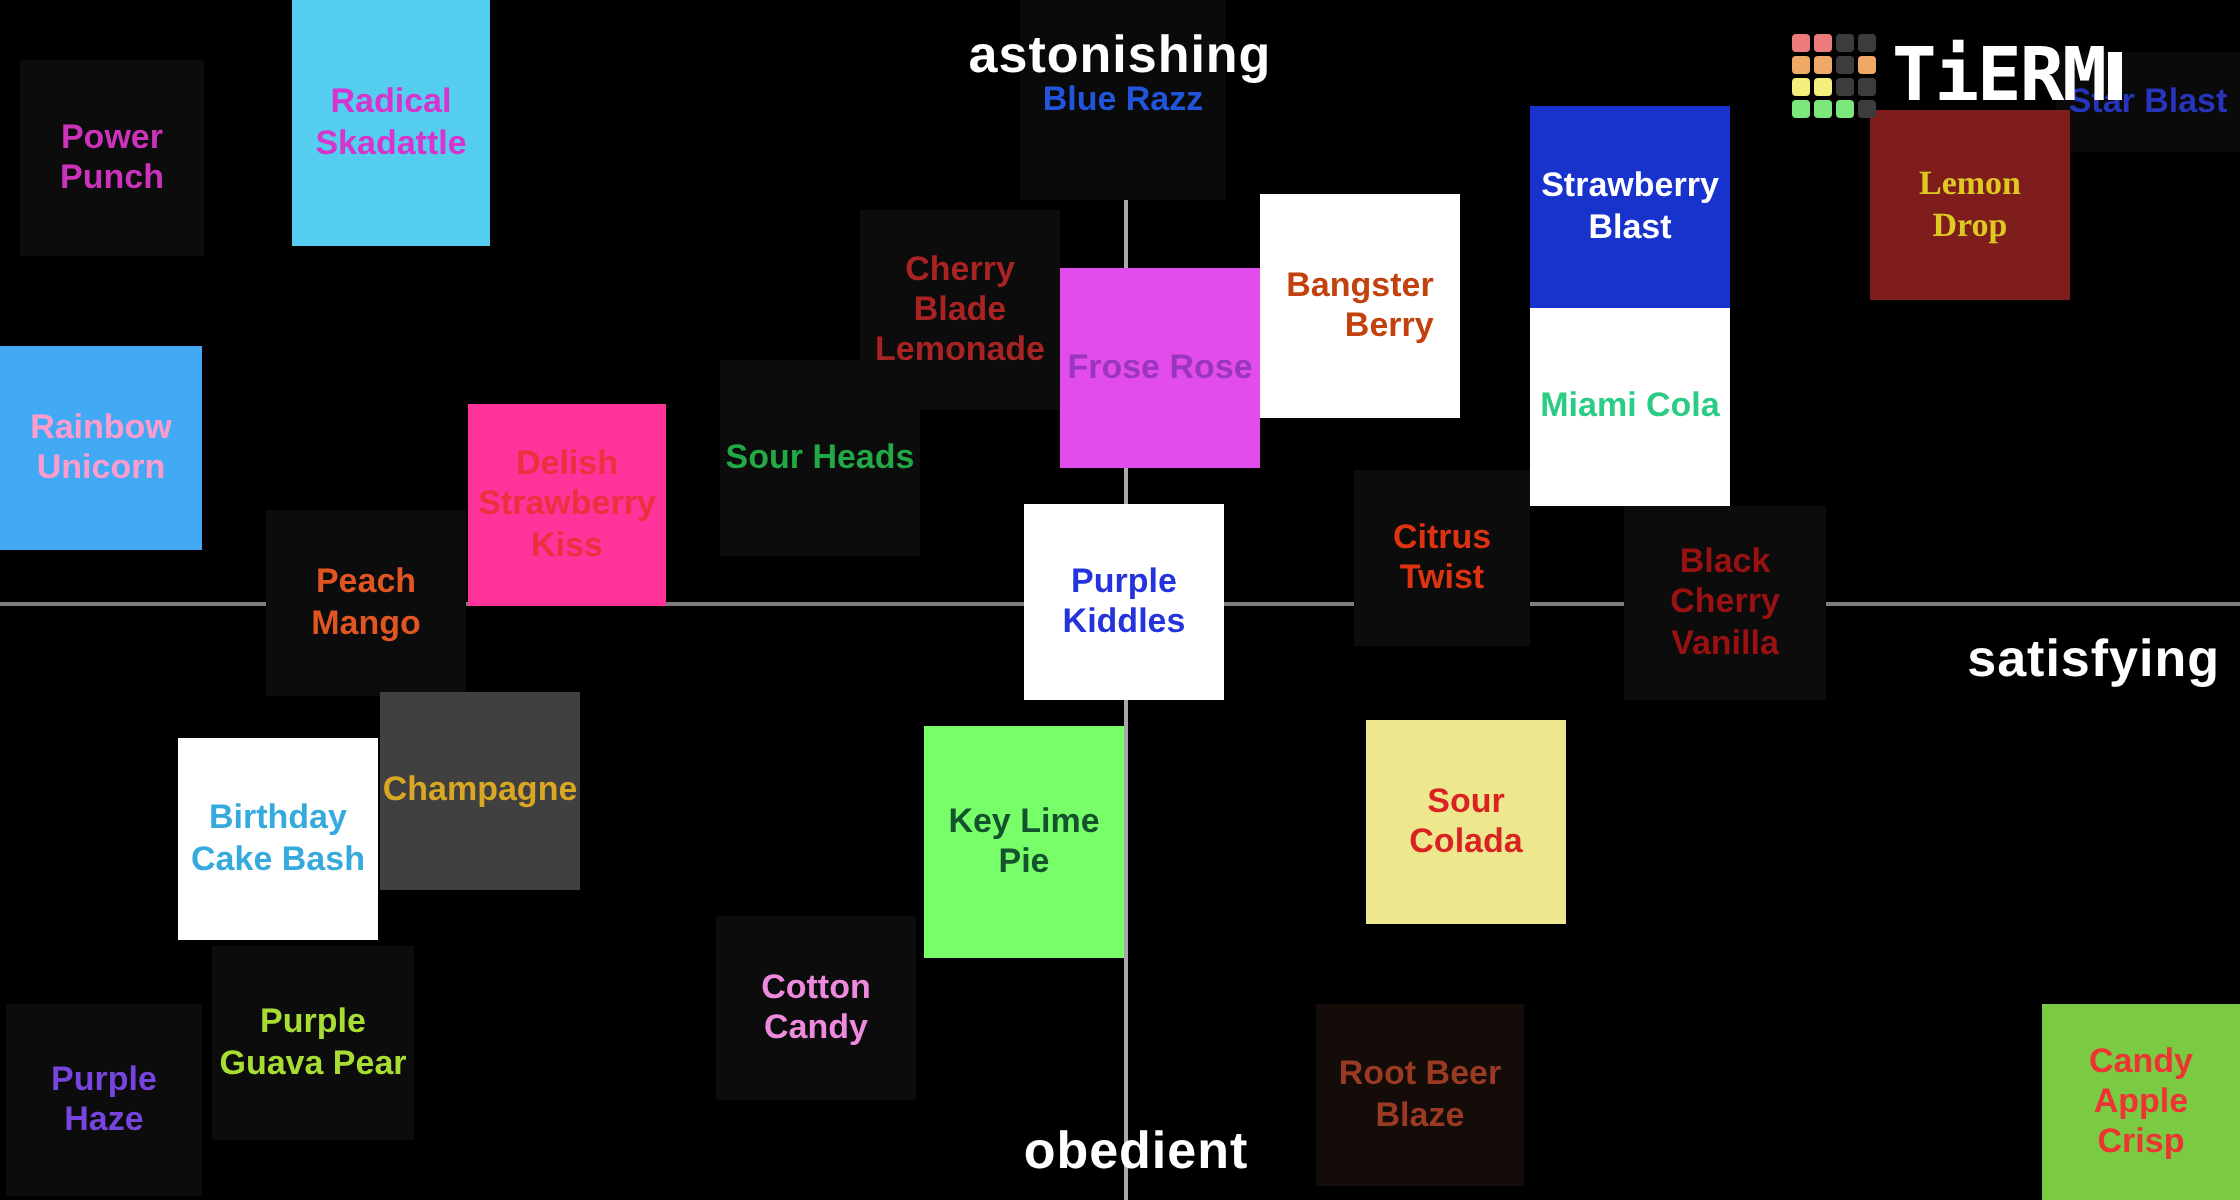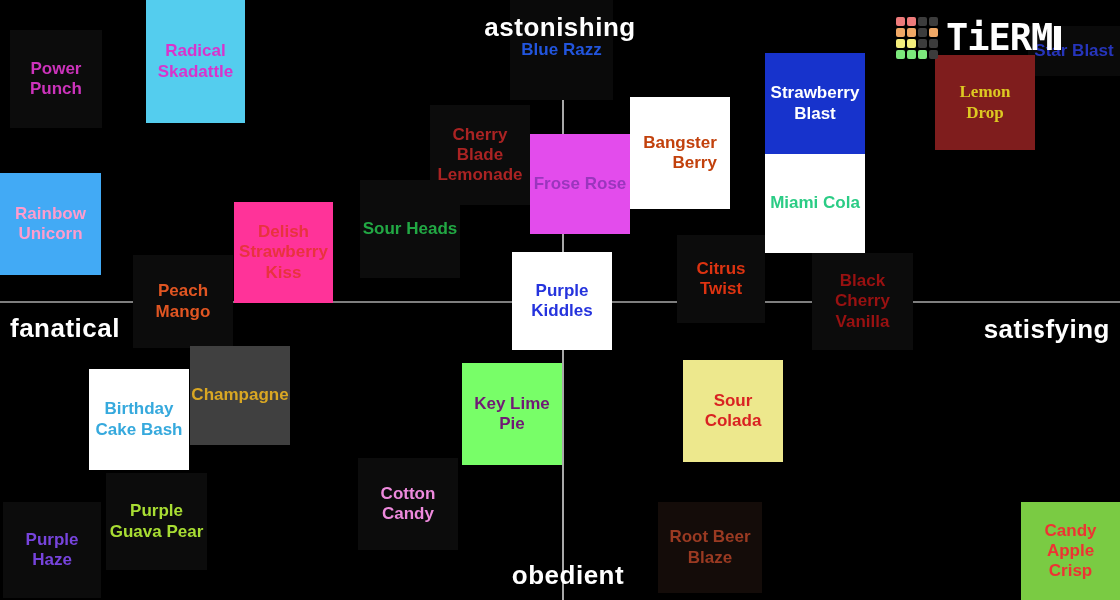--- a/index.html
+++ b/index.html
@@ -26,21 +26,20 @@
 </head>
 <body>
 
 <div class="stage">
 
   <div class="axis-line-h"></div>
   <div class="axis-line-v"></div>
 
   <div class="axis-label axis-top">astonishing</div>
   <div class="axis-label axis-bottom">obedient</div>
-  <div class="axis-label axis-left">fanatical</div>
   <div class="axis-label axis-right">satisfying</div>
 
   <div class="logo">
     <div class="logo-grid" id="logo-grid">
         <div class="logo-cell" style="background: rgb(238, 123, 123);"></div>
         <div class="logo-cell" style="background: rgb(238, 123, 123);"></div>
         <div class="logo-cell" style="background: rgb(60, 60, 60);"></div>
         <div class="logo-cell" style="background: rgb(60, 60, 60);"></div>
         <div class="logo-cell" style="background: rgb(240, 168, 102);"></div>
         <div class="logo-cell" style="background: rgb(240, 168, 102);"></div>
@@ -88,21 +87,21 @@
       <div class="item" style="left: 677px; top: 235px; width: 88px; height: 88px; background: rgb(12, 12, 12); color: rgb(221, 51, 17);"><span>Citrus
 Twist</span></div>
       <div class="item" style="left: 812px; top: 253px; width: 101px; height: 97px; background: rgb(12, 12, 12); color: rgb(153, 17, 17);"><span>Black
 Cherry
 Vanilla</span></div>
       <div class="item" style="left: 512px; top: 252px; width: 100px; height: 98px; background: rgb(255, 255, 255); color: rgb(37, 51, 221);"><span>Purple
 Kiddles</span></div>
       <div class="item" style="left: 190px; top: 346px; width: 100px; height: 99px; background: #404040; color: rgb(217, 167, 35);"><span>Champagne</span></div>
       <div class="item" style="left: 89px; top: 369px; width: 100px; height: 101px; background: rgb(255, 255, 255); color: rgb(54, 169, 221);"><span>Birthday
 Cake Bash</span></div>
-      <div class="item" style="left: 462px; top: 363px; width: 100px; height: 102px; background: rgb(120, 254, 104); color: #701a75;"><span>Key Lime
+      <div class="item" style="left: 462px; top: 363px; width: 100px; height: 116px; background: rgb(120, 254, 104); color: #14532d;"><span>Key Lime
 Pie</span></div>
       <div class="item" style="left: 683px; top: 360px; width: 100px; height: 102px; background: rgb(237, 232, 141); color: rgb(217, 34, 34);"><span>Sour
 Colada</span></div>
       <div class="item" style="left: 358px; top: 458px; width: 100px; height: 92px; background: rgb(12, 12, 12); color: rgb(238, 138, 221);"><span>Cotton
 Candy</span></div>
       <div class="item" style="left: 106px; top: 473px; width: 101px; height: 97px; background: rgb(12, 12, 12); color: rgb(168, 221, 51);"><span>Purple
 Guava Pear</span></div>
       <div class="item" style="left: 3px; top: 502px; width: 98px; height: 96px; background: rgb(12, 12, 12); color: rgb(119, 68, 221);"><span>Purple
 Haze</span></div>
       <div class="item" style="left: 658px; top: 502px; width: 104px; height: 91px; background: rgb(20, 12, 9); color: rgb(154, 58, 34);"><span>Root Beer

